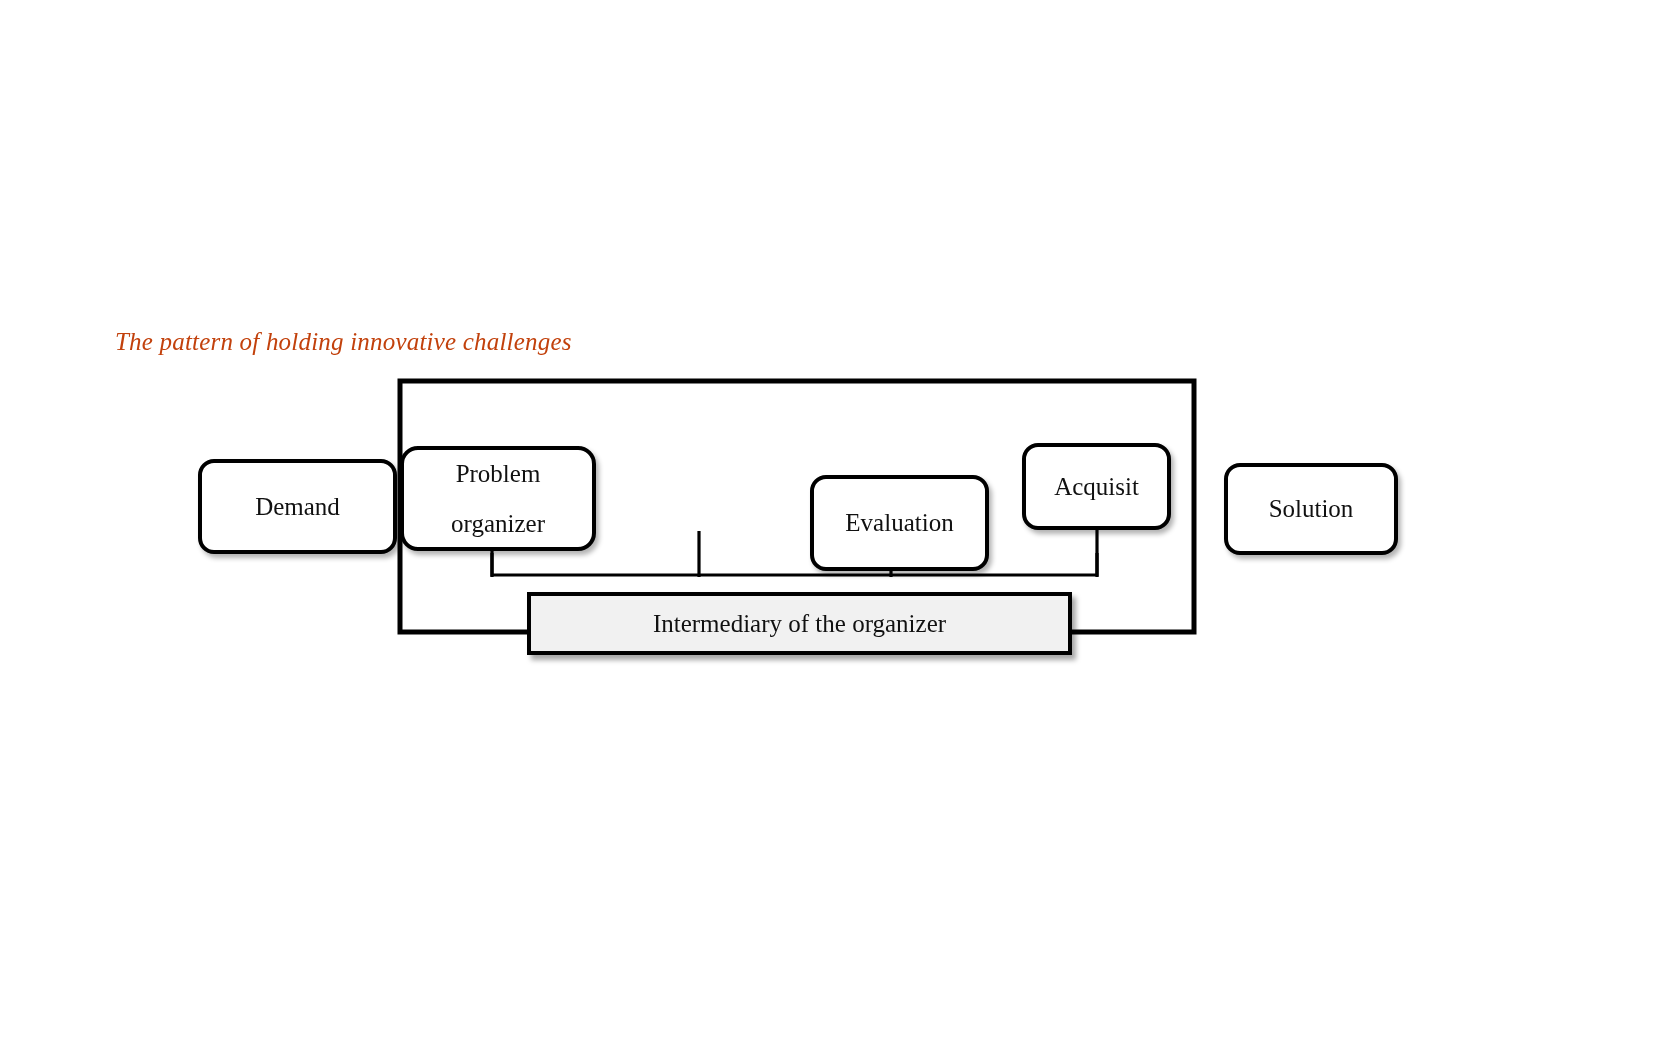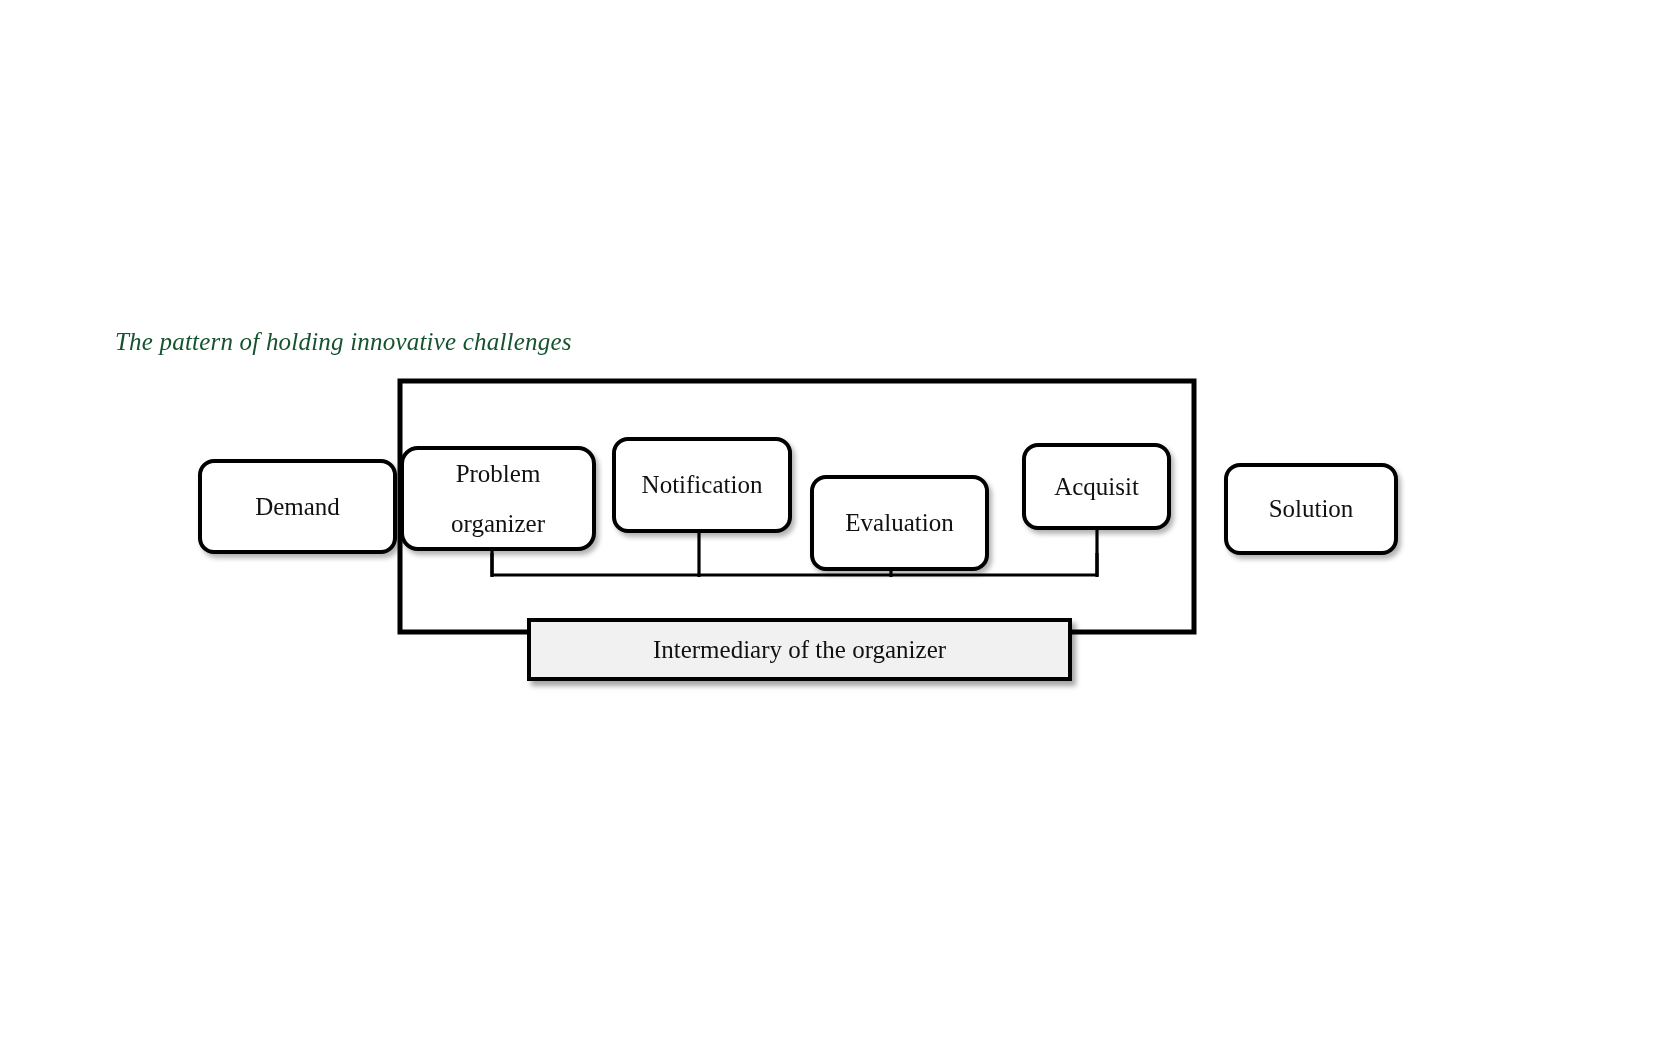--- a/index.html
+++ b/index.html
@@ -26,21 +26,21 @@
   }
 
   
   .diagram-title {
     position: absolute;
     left: 115px;
     top: 328px;
     font-size: 25px;
     font-style: italic;
     font-family: "Liberation Serif", "DejaVu Serif", serif;
-    color: #14532d;
+    color: #c2410c;
     white-space: nowrap;
     letter-spacing: 0.2px;
   }
 
   
   #vector-layer {
     position: absolute;
     left: 0;
     top: 0;
     width: 1678px;
@@ -91,21 +91,20 @@
     background: #f1f1f1;
     border: 4px solid #000000;
     border-radius: 0;
     display: flex;
     align-items: center;
     justify-content: center;
     font-size: 25px;
     color: #111111;
     white-space: nowrap;
     box-shadow: 4px 5px 5px rgba(0,0,0,0.35);
-    margin-top: 26px;
   }
 </style>
 </head>
 <body>
 
 <div id="canvas">
 
   <div class="diagram-title">The pattern of holding innovative challenges</div>
 
   <svg id="vector-layer" viewBox="0 0 1678 1050" width="1678" height="1050" xmlns="http://www.w3.org/2000/svg">
@@ -154,23 +153,20 @@
 
   <div class="node node-demand">
     <span class="node-line">Demand</span>
   </div>
 
   <div class="node node-problem">
     <span class="node-line">Problem</span>
     <span class="node-line">organizer</span>
   </div>
 
-  <div class="node node-notify">
-    <span class="node-line">Notification</span>
-  </div>
 
   <div class="node node-evaluate">
     <span class="node-line">Evaluation</span>
   </div>
 
   <div class="node node-acquisit">
     <span class="node-line">Acquisit</span>
   </div>
 
   <div class="node node-solution">

